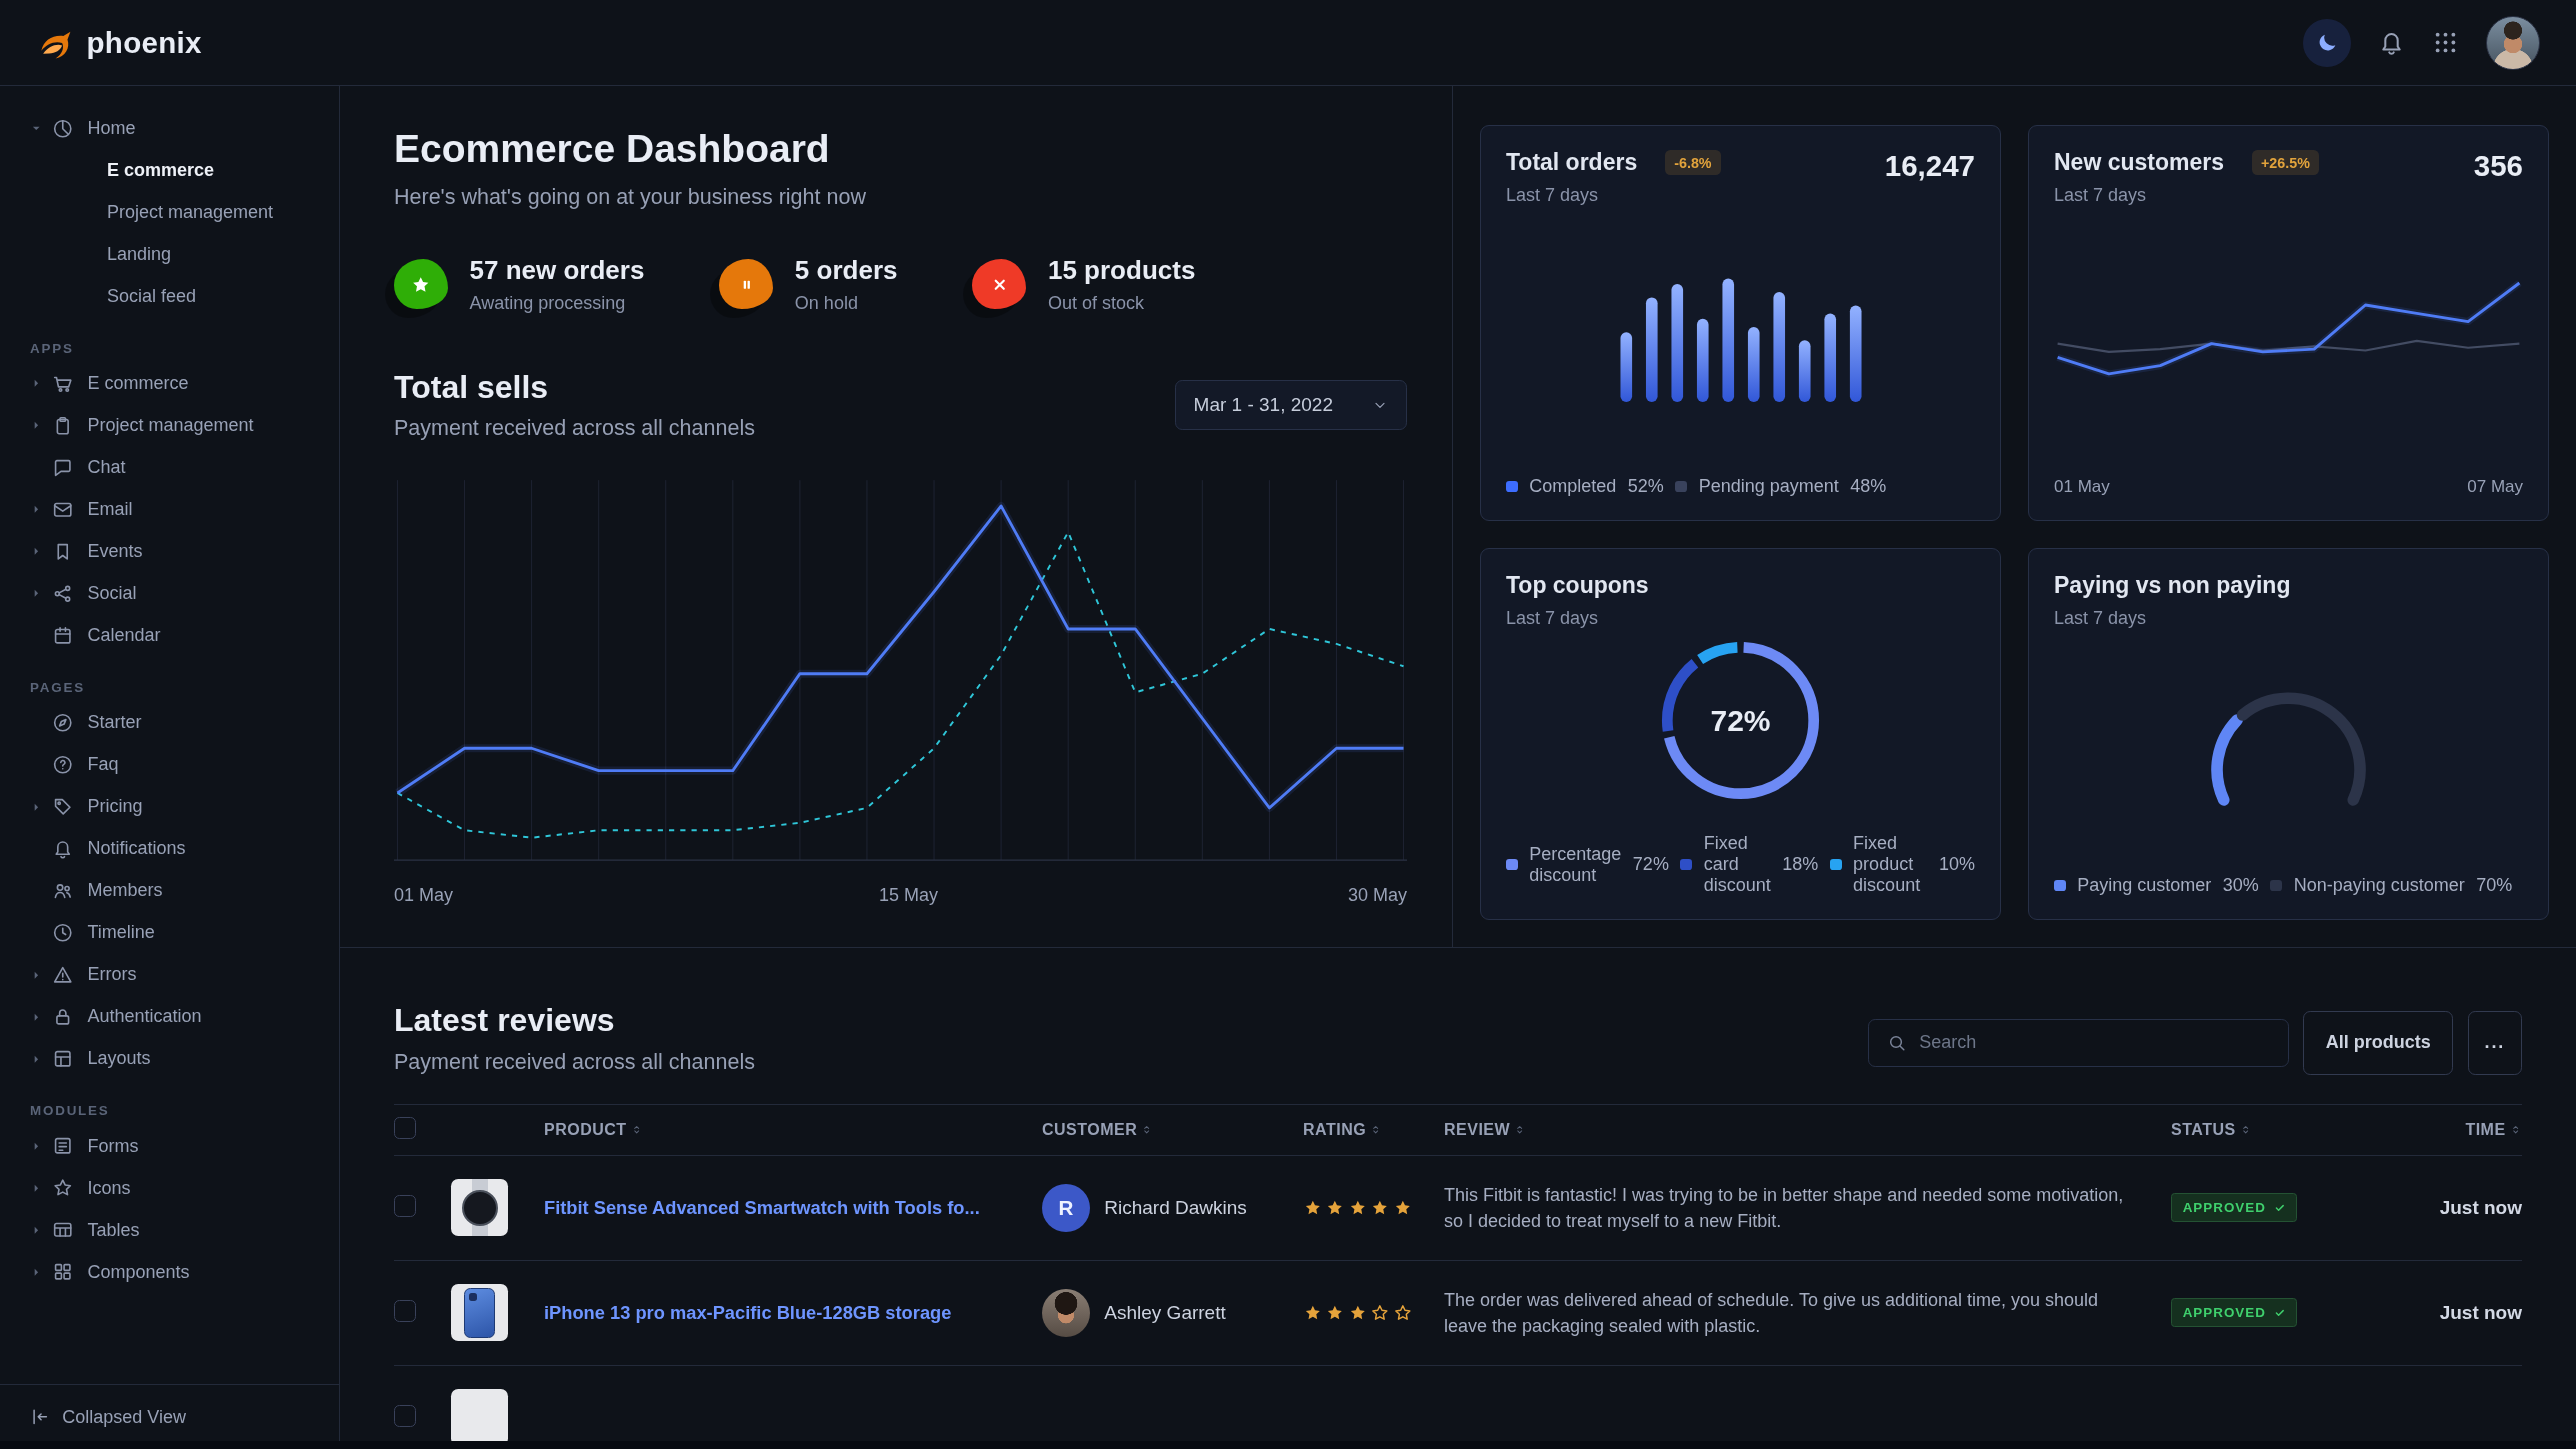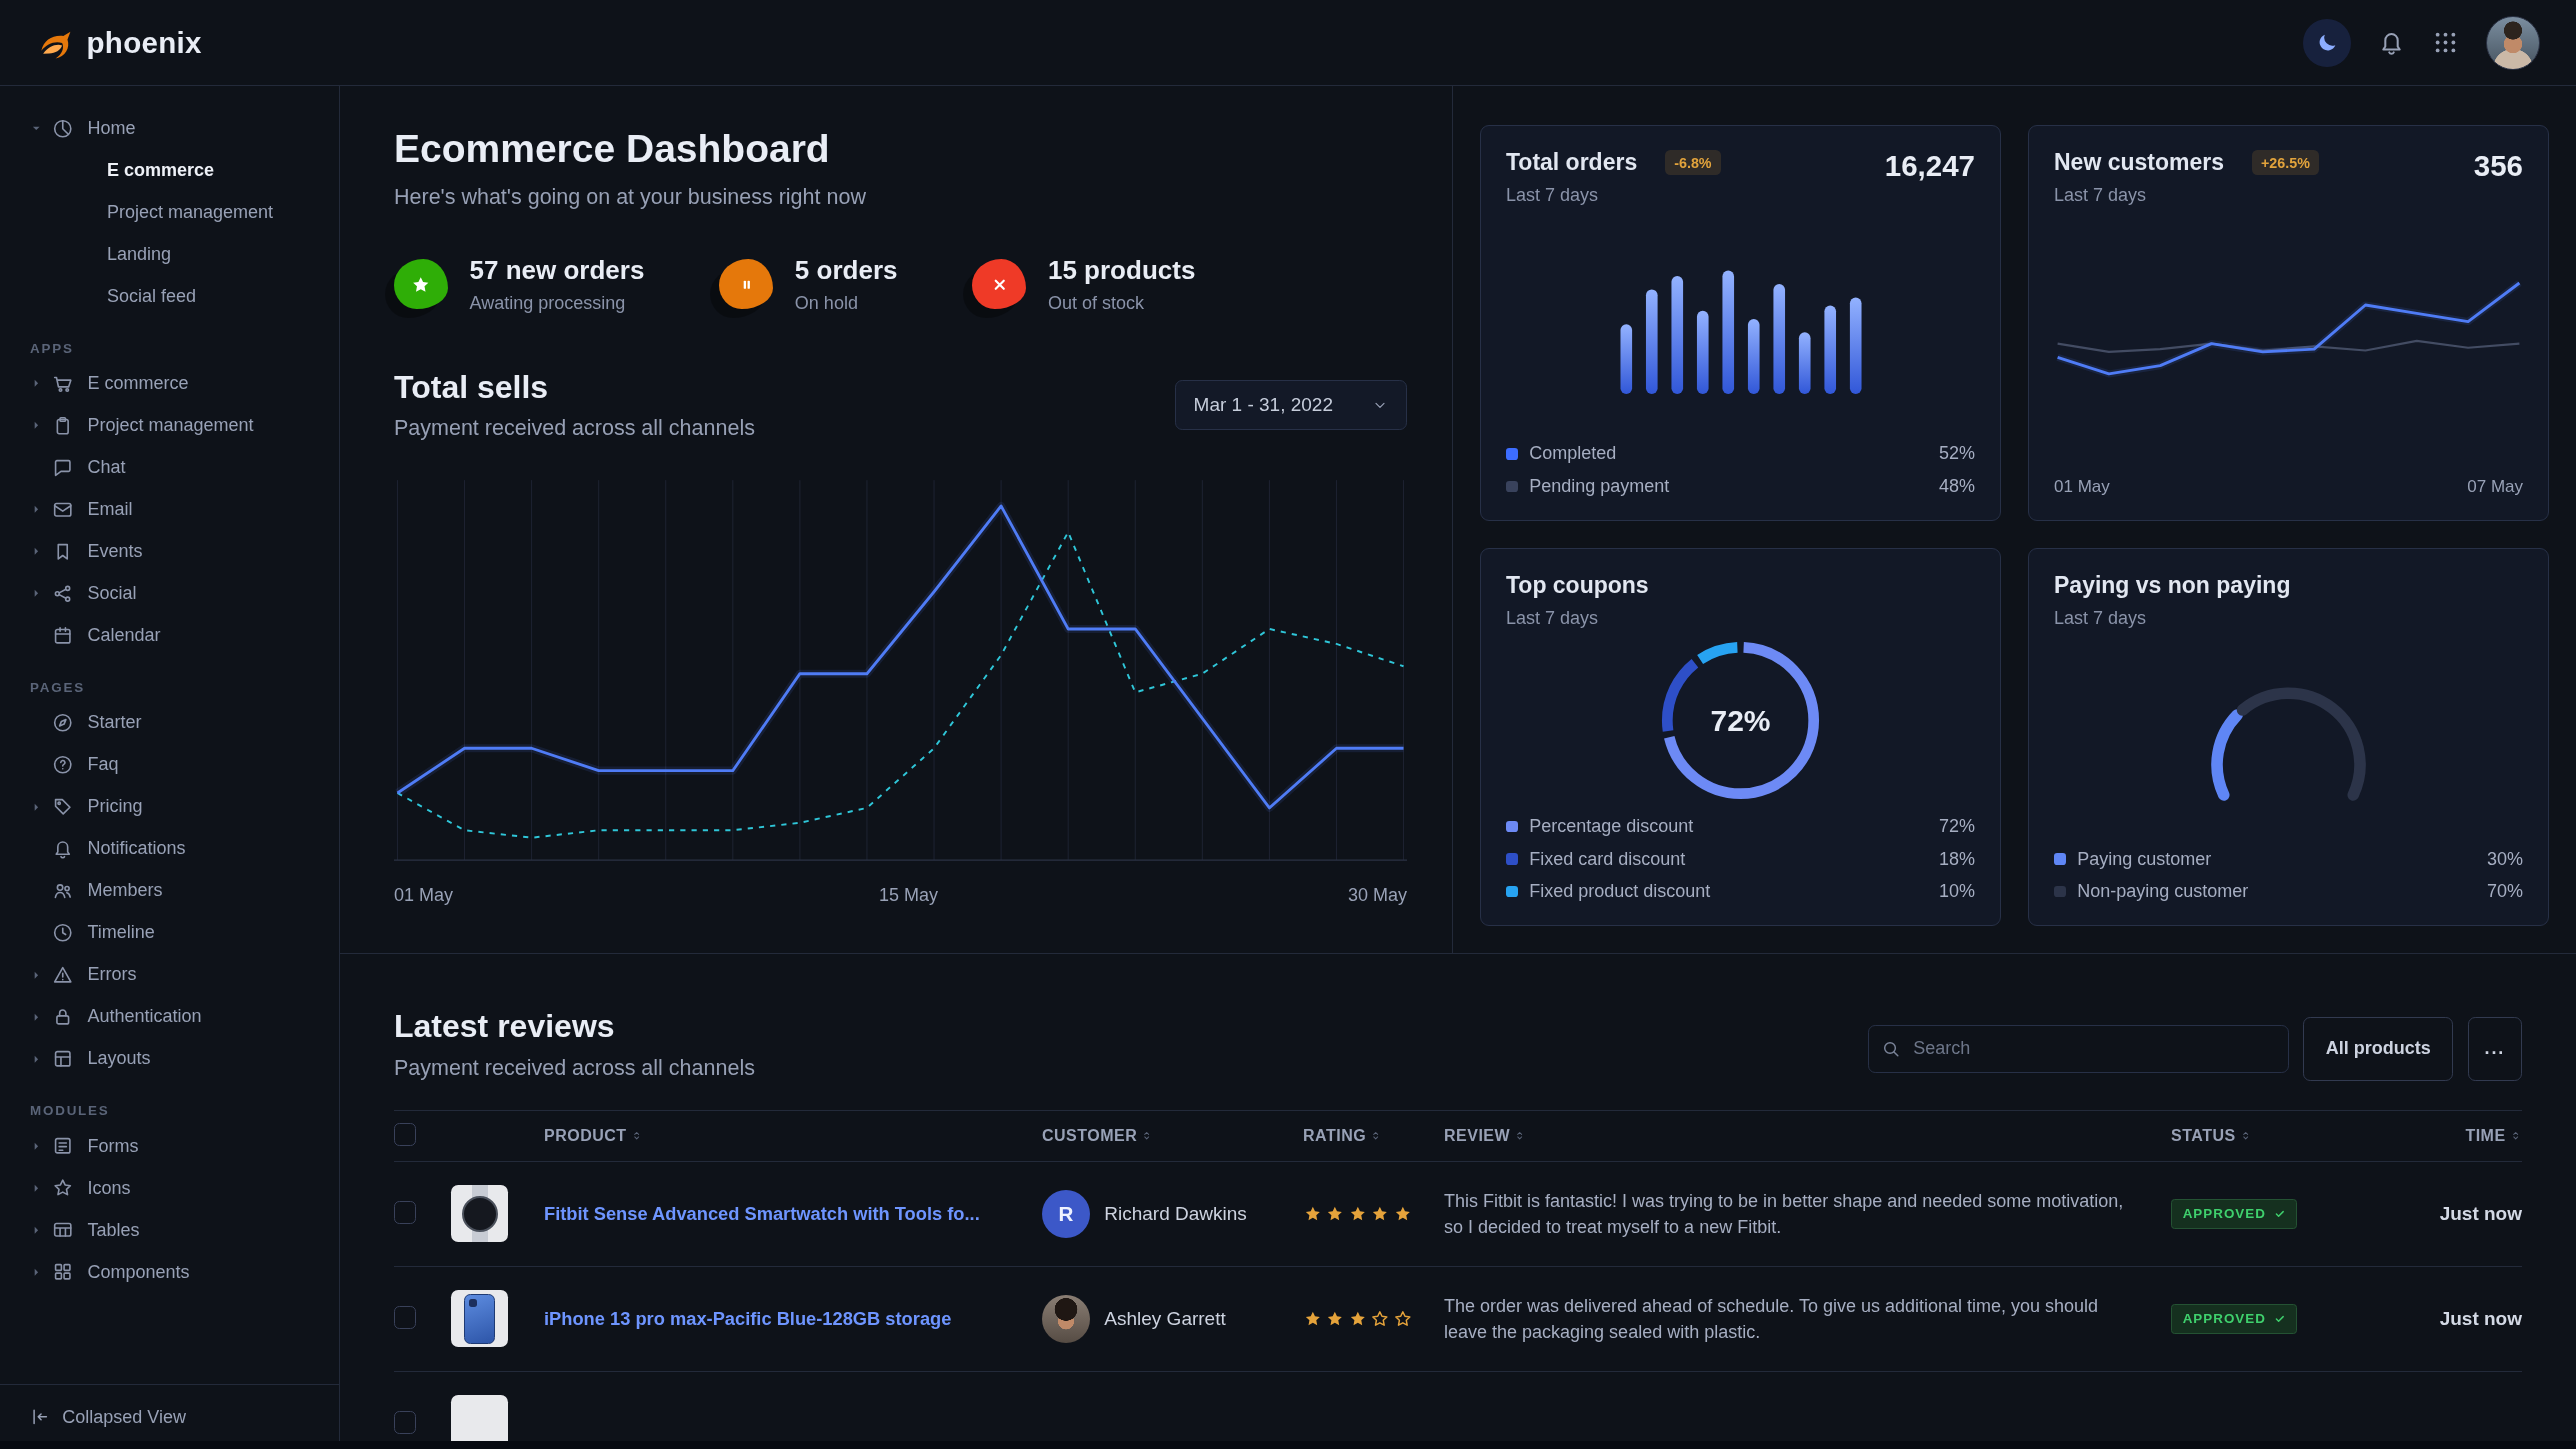--- a/index.html
+++ b/index.html
@@ -75,35 +75,35 @@
     display:grid;grid-template-columns:1fr 1fr;grid-template-rows:396px 1fr;gap:27px}
   .card{background:var(--card);border:0.9px solid #273047;border-radius:9px;padding:23px 25px;
     display:flex;flex-direction:column;min-height:0}
   .card-head{display:flex;justify-content:space-between;align-items:flex-start}
   .card-title-row{display:flex;align-items:center;gap:28px}
   .card h3{font-size:23px;font-weight:700;color:#e2e7f1}
   .badge{padding:4.5px 9px;border-radius:5.4px;font-size:14.3px;font-weight:700;background:rgba(229,163,59,.14);color:#e2a33c}
   .period{font-size:18px;color:#8a93a9;margin-top:9px}
   .big-num{font-size:29.5px;font-weight:700;color:var(--text)}
   .chart-area{flex:1;display:flex;align-items:center;justify-content:center;min-height:0}
-  .legend{display:flex;flex-direction:column;gap:11.6px;margin-top:4px}
+  .legend{display:flex;flex-direction:row;gap:11.6px;margin-top:21px}
   .lg-row{display:flex;align-items:center;gap:11.6px;font-size:18px;color:#a6aec2}
   .chip{width:11.6px;height:11.6px;border-radius:3.1px;flex:0 0 11.6px}
   .lg-value{margin-left:auto}
   .card-xlabels{display:flex;justify-content:space-between;color:#98a1b6;font-size:17px;margin-top:1.8px}
   .donut-wrap{position:relative;width:183px;height:183px}
   .donut-center{position:absolute;inset:0;display:flex;align-items:center;justify-content:center;
     font-size:30px;font-weight:700;color:var(--text)}
 
   
   .reviews{padding:54px 54px 0}
   .reviews-head{display:flex;justify-content:space-between;align-items:flex-end}
   .reviews-tools{display:flex;gap:14.3px;align-items:center;margin-top:3.6px}
   .search-box{display:flex;align-items:center;gap:12.5px;width:421px;height:48px;border:0.9px solid var(--line2);
-    border-radius:7.2px;padding:0 12px;color:#7a8398}
+    border-radius:7.2px;padding:0 18px;color:#7a8398}
   .search-box input{flex:1;background:none;border:none;outline:none;color:#c9cfdd;font-size:18px;font-family:inherit}
   .search-box input::placeholder{color:#6d7689}
   .search-ic{width:19.7px;height:19.7px}
   .btn{height:64px;padding:0 21.5px;border:0.9px solid #323a50;border-radius:7.2px;background:transparent;
     color:#cdd3e0;font-size:18px;font-weight:600;font-family:inherit;cursor:pointer}
   .btn-sq{padding:0 16px;letter-spacing:1.8px}
   .table{margin-top:29px}
   .t-head,.t-row{display:grid;grid-template-columns:57px 93px 498px 261px 141px 727px 215px 1fr;align-items:center}
   .t-head{height:52px;border-top:0.9px solid var(--line);border-bottom:0.9px solid var(--line)}
   .t-row{height:105px;border-bottom:0.9px solid var(--line)}

